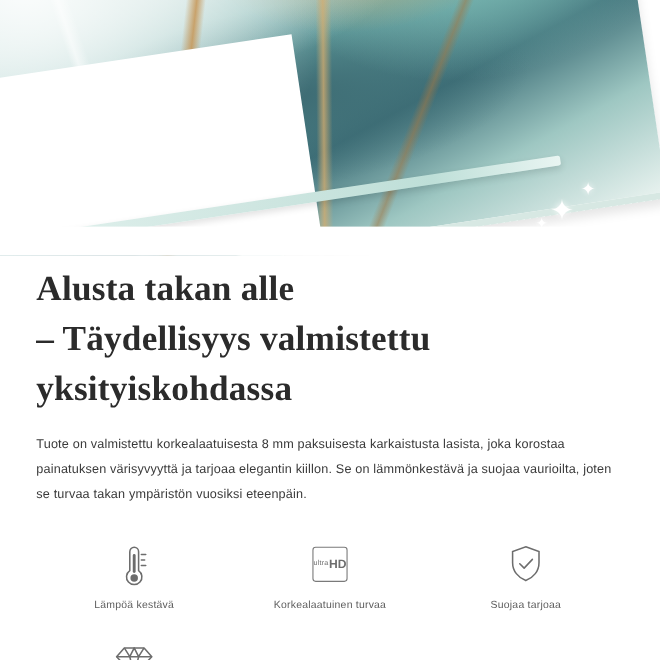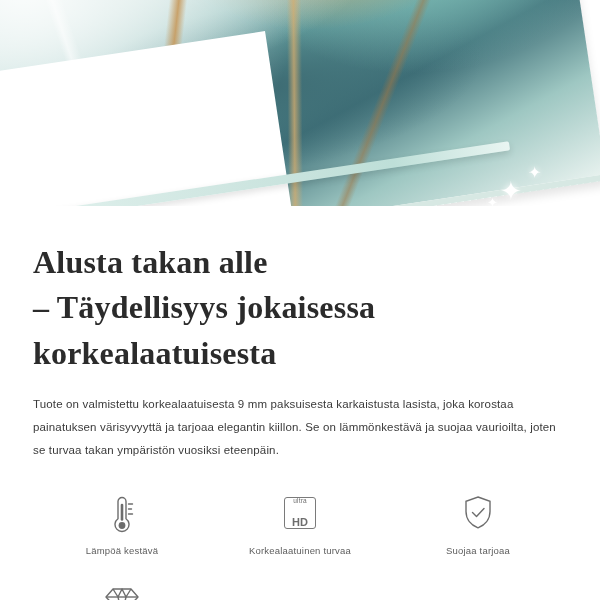--- a/index.html
+++ b/index.html
@@ -162,21 +162,21 @@
     color: #5d5d5d;
     letter-spacing: 0.2px;
     text-align: center;
   }
   .ultrahd {
     width: 30px;
     height: 30px;
     border: 1.4px solid #7a7a7a;
     border-radius: 3px;
     display: flex;
-    flex-direction: column;
+    flex-direction: row;
     align-items: center;
     justify-content: space-between;
     color: #6d6d6d;
     line-height: 1;
   }
   .ultrahd .u1 { font-size: 6.5px; letter-spacing: 0.2px; }
   .ultrahd .u2 { font-size: 11px; font-weight: bold; margin-top: 1px; }
 </style>
 </head>
 <body>
@@ -192,24 +192,24 @@
       <span class="sparkle s1">✦</span>
       <span class="sparkle s2">✦</span>
       <span class="sparkle s3">✦</span>
     </div>
   </div>
 
   <div class="content">
 
     <h1 class="headline">
       <span>Alusta takan alle</span>
-      <span class="line2">– Täydellisyys jokaisessa korkealaatuisesta</span>
+      <span class="line2">– Täydellisyys valmistettu yksityiskohdassa</span>
     </h1>
 
-    <p class="body-copy">Tuote on valmistettu korkealaatuisesta 9 mm paksuisesta karkaistusta lasista, joka korostaa painatuksen värisyvyyttä ja tarjoaa elegantin kiillon. Se on lämmönkestävä ja suojaa vaurioilta, joten se turvaa takan ympäristön vuosiksi eteenpäin.</p>
+    <p class="body-copy">Tuote on valmistettu korkealaatuisesta 8 mm paksuisesta karkaistusta lasista, joka korostaa painatuksen värisyvyyttä ja tarjoaa elegantin kiillon. Se on lämmönkestävä ja suojaa vaurioilta, joten se turvaa takan ympäristön vuosiksi eteenpäin.</p>
 
     <div class="features">
 
       <div class="feature">
         <div class="feature-icon">
           <svg width="40" height="44" viewBox="0 0 40 44" fill="none" stroke="#6d6d6d" stroke-width="1.4">
             <path d="M20 6.5a4 4 0 0 0-4 4v17.2a7 7 0 1 0 8 0V10.5a4 4 0 0 0-4-4z"></path>
             <path d="M20 14v14.5" stroke-width="2.6" stroke-linecap="round"></path>
             <circle cx="20" cy="34.5" r="3.4" fill="#6d6d6d" stroke="none"></circle>
             <path d="M26.5 13h4M26.5 18h3M26.5 23h4" stroke-linecap="round"></path>

